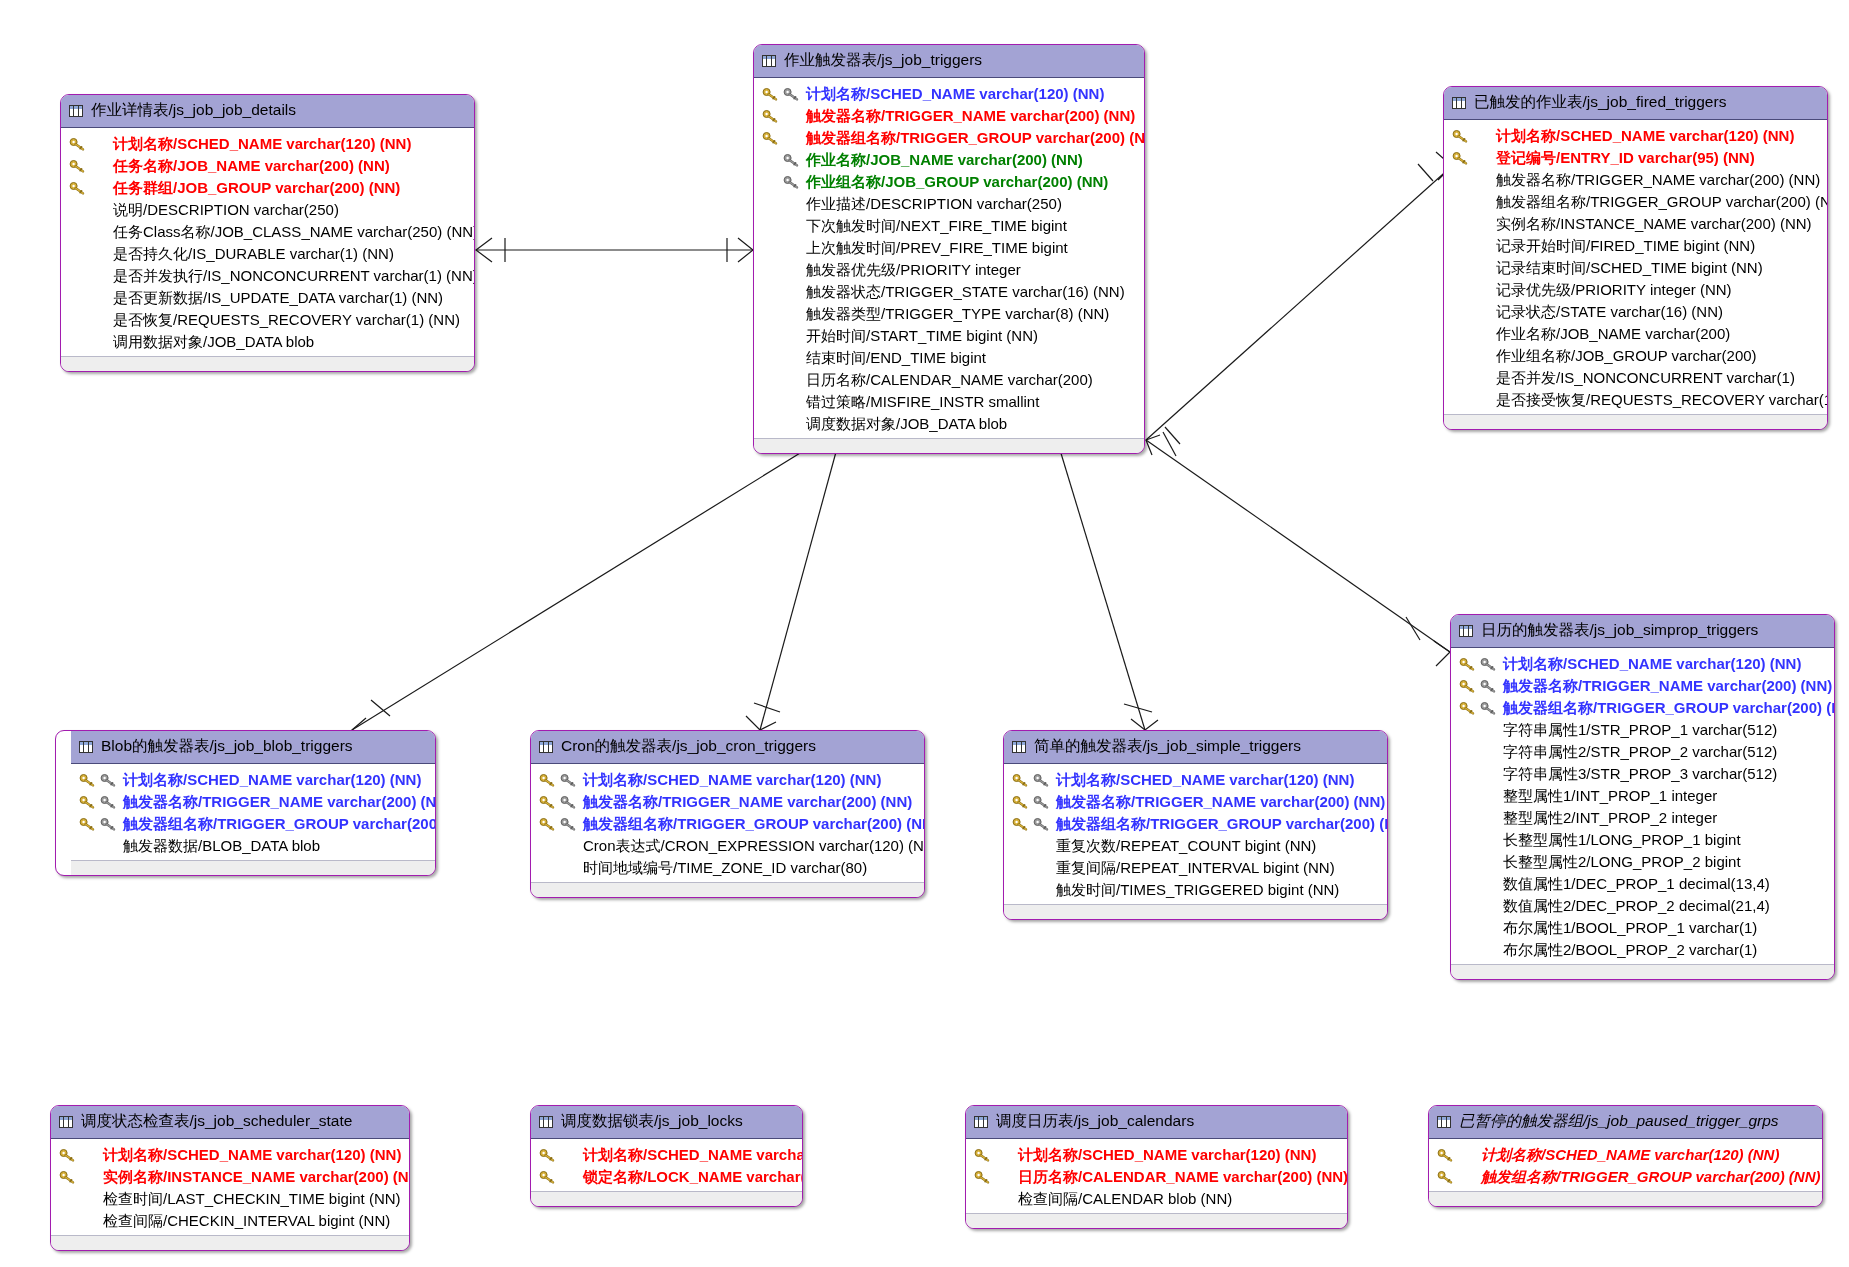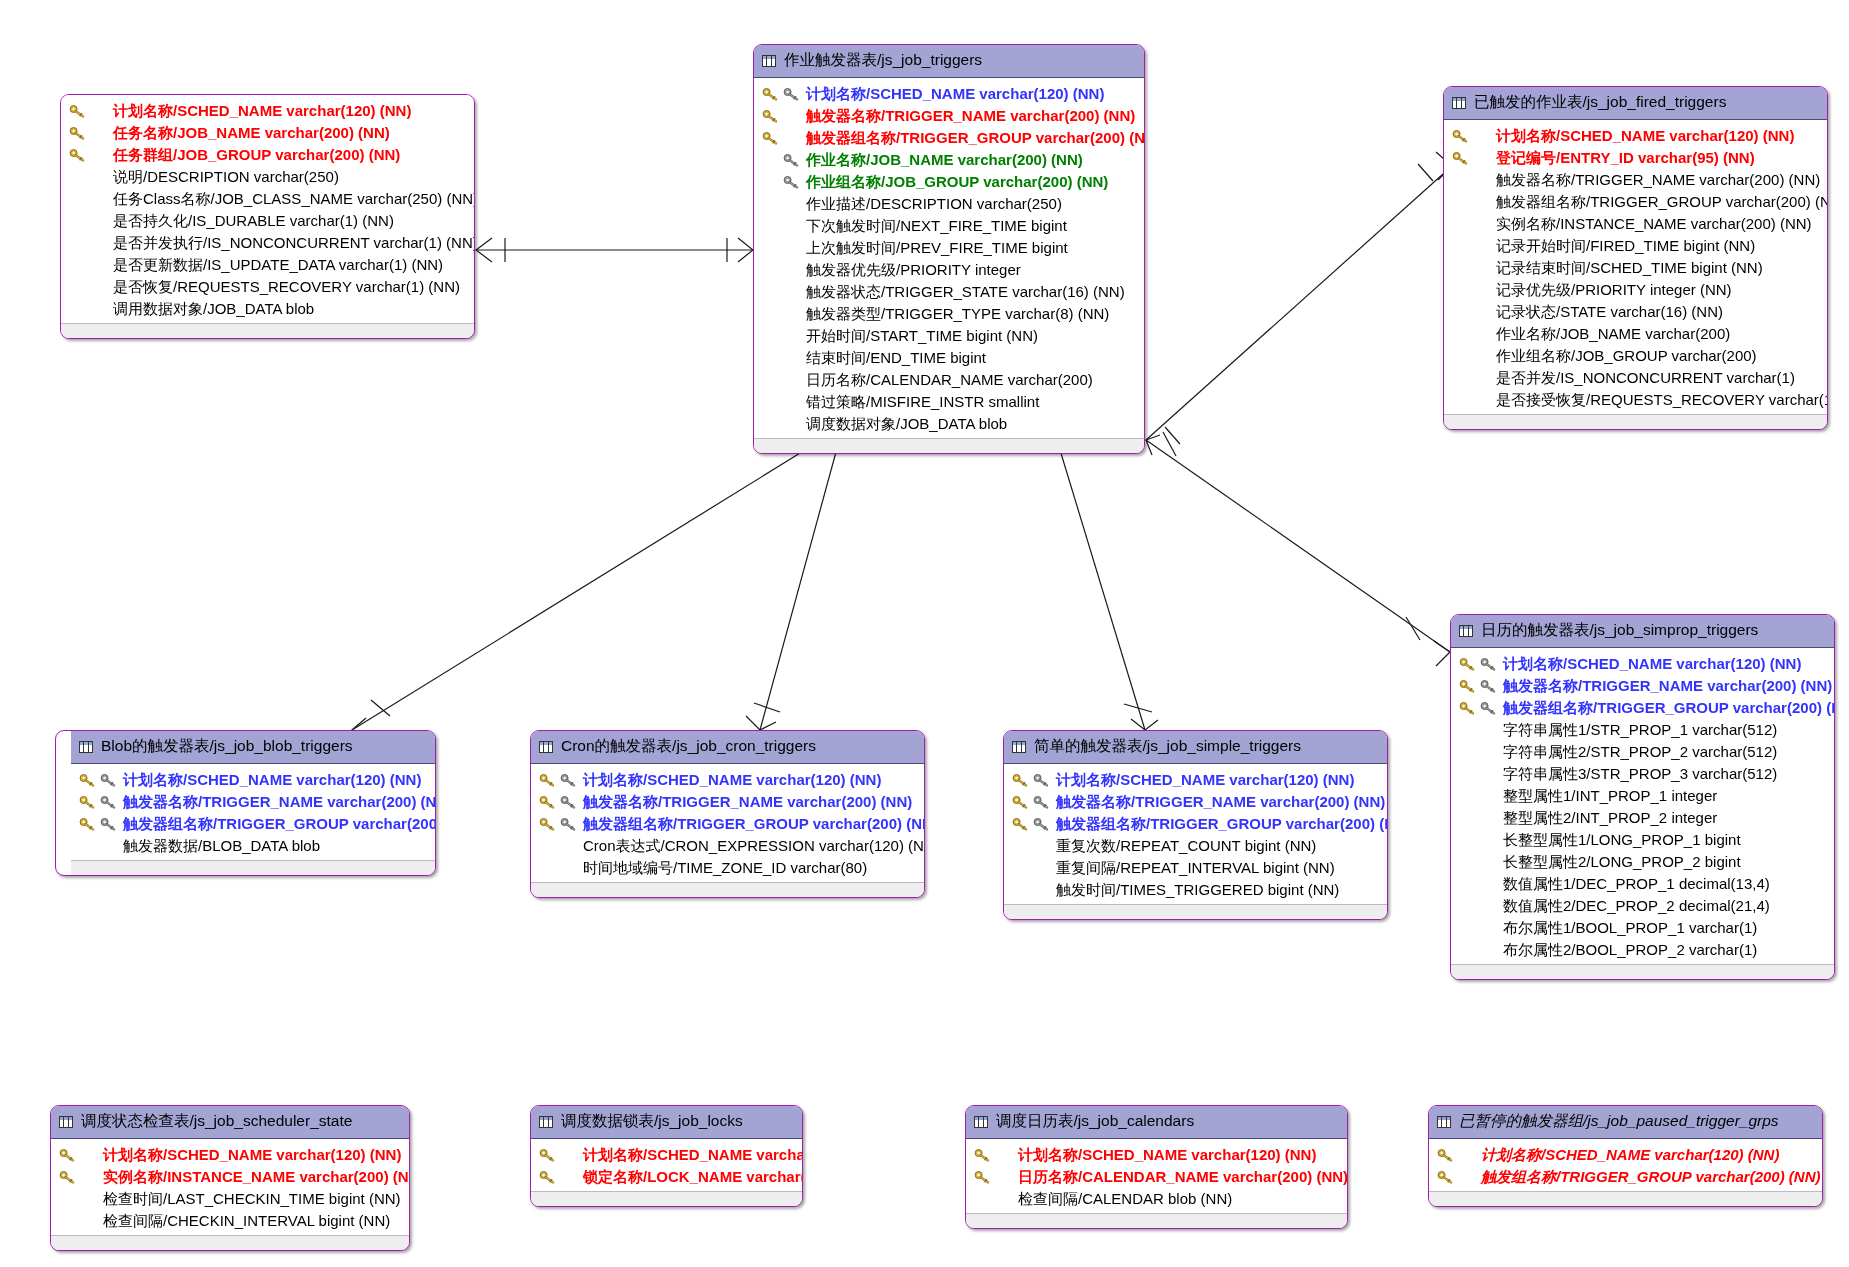--- a/index.html
+++ b/index.html
@@ -137,20 +137,24 @@
 
       <path d="M 1060 450 L 1145 730"></path>
       <path d="M 1131 719 L 1145 730 L 1158 720"></path>
       <path d="M 1124 704 L 1152 712"></path>
       <path d="M 1050 436 L 1076 446"></path>
     </g>
   </svg>
 
   <div id="entities-host">
       <div class="entity" style="left: 60px; top: 94px; width: 415px;">
+        <div class="entity-header">
+          <span class="table-icon"></span>
+          <span class="entity-title">作业详情表/js_job_job_details</span>
+        </div>
         <div class="entity-body">
           <div class="attr">
             <span class="keys">
               <span class="key"><svg width="17" height="14" viewBox="0 0 17 14" xmlns="http://www.w3.org/2000/svg">
                   <circle cx="4.6" cy="5" r="3.5" fill="#d8b13a" stroke="#8a6e14" stroke-width="1"></circle>
                   <circle cx="4.6" cy="5" r="1.2" fill="#ffffff"></circle>
                   <path d="M6.8 7.2 L14 12.4" stroke="#8a6e14" stroke-width="2.4" stroke-linecap="round"></path>
                   <path d="M6.8 7.2 L14 12.4" stroke="#d8b13a" stroke-width="1.3" stroke-linecap="round"></path>
                   <path d="M11.1 11.6 L12.6 9.9" stroke="#8a6e14" stroke-width="1.6" stroke-linecap="round"></path>
                 </svg></span>

